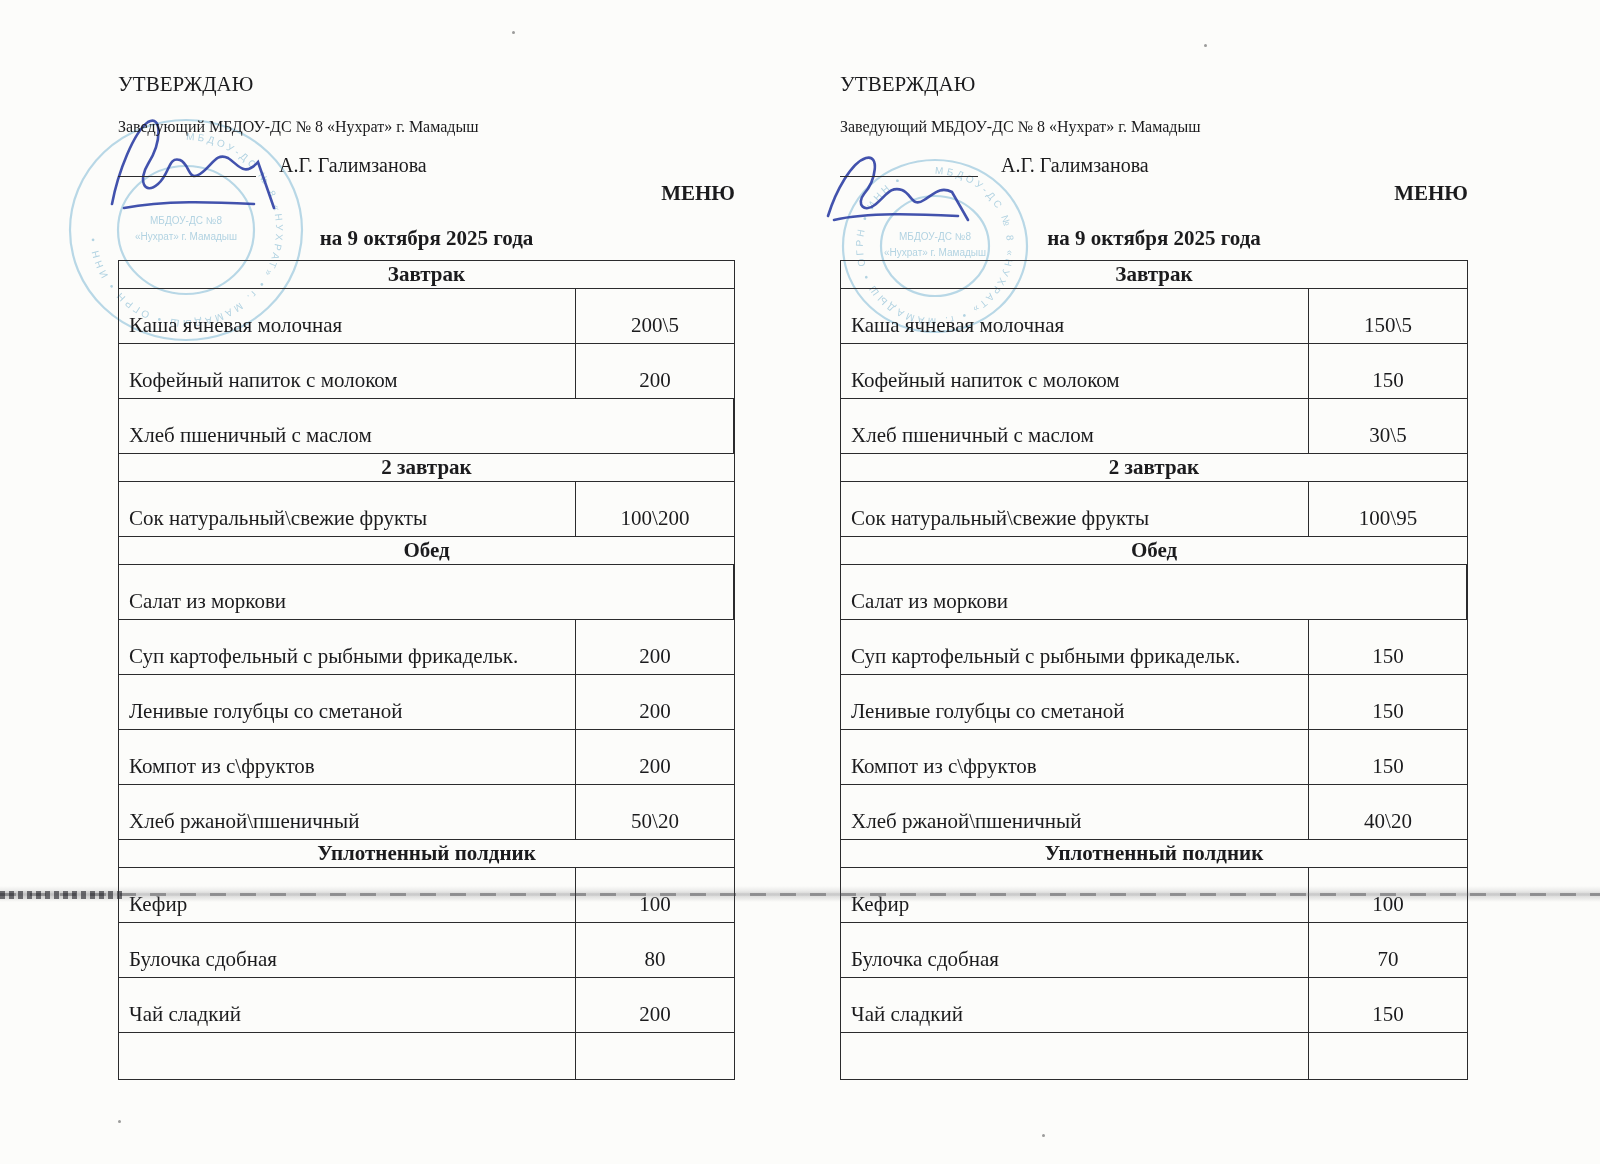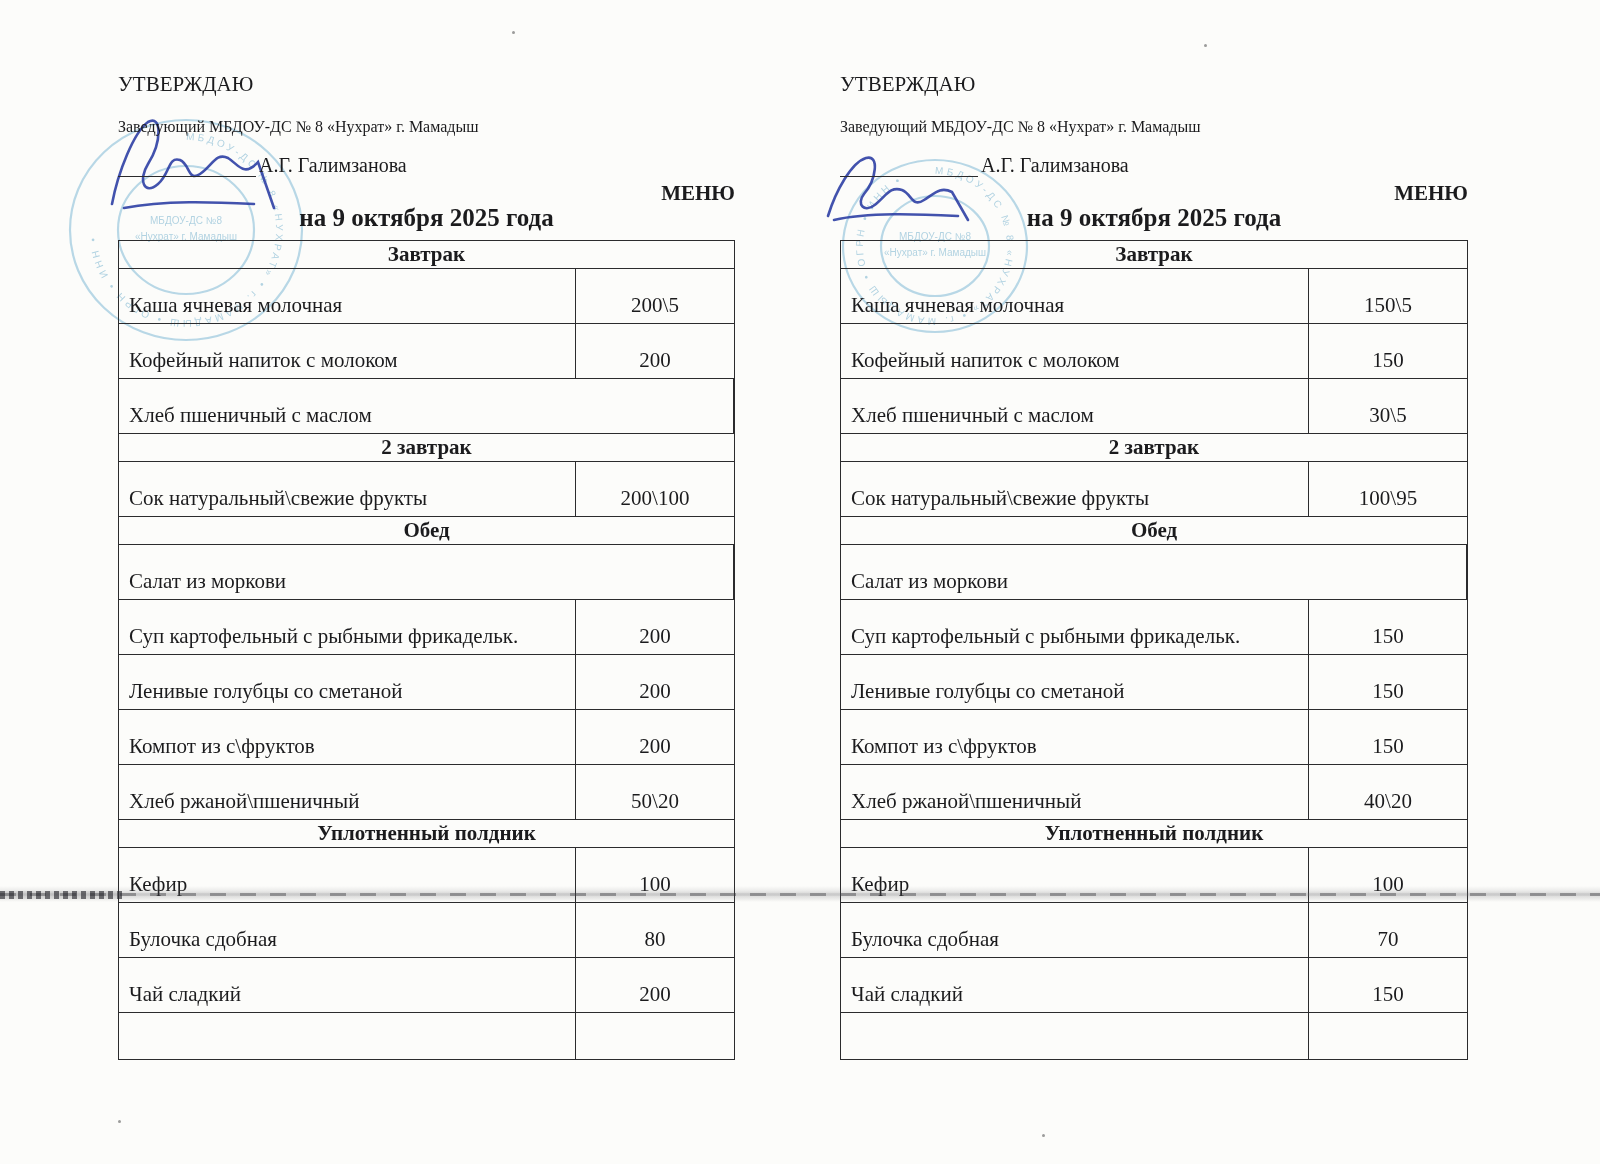--- a/index.html
+++ b/index.html
@@ -9,24 +9,24 @@
     background:#fcfcfa;
     font-family:"Liberation Serif","DejaVu Serif",serif;
     color:#1b1b1d;
     overflow:hidden;
   }
   .menu-col{position:absolute;top:72px;}
   .col-left{left:118px;width:617px;}
   .col-right{left:840px;width:628px;}
   .approve{font-size:21px;line-height:24px;}
   .head-line{margin-top:19px;font-size:16px;line-height:24px;}
-  .sig-row{margin-top:14px;display:flex;align-items:flex-end;gap:3px;font-size:20px;line-height:24px;}
+  .sig-row{margin-top:14px;display:flex;align-items:flex-end;gap:23px;font-size:20px;line-height:24px;}
   .sig-line{display:inline-block;width:138px;height:20px;border-bottom:1.6px solid #2a2a2c;}
   .menu-title{margin-top:4px;text-align:right;font-weight:bold;font-size:21px;line-height:24px;}
-  .menu-date{margin-top:1px;text-align:center;font-weight:bold;font-size:25px;line-height:24px;}
+  .menu-date{margin-top:21px;text-align:center;font-weight:bold;font-size:21px;line-height:24px;}
   .menu-table{margin-top:10px;border:1.7px solid #2b2b2d;background:transparent;}
   .row{border-bottom:1.4px solid #2b2b2d;display:flex;}
   .row:last-child{border-bottom:none;}
   .row.section{height:27px;align-items:center;justify-content:center;font-weight:bold;font-size:21px;text-align:center;}
   .row.item{height:54px;}
   .row.item.last{height:46px;}
   .cell{display:flex;align-items:flex-end;}
   .cell.name{flex:1;border-right:1.4px solid #2b2b2d;padding:0 4px 5px 10px;font-size:21px;}
   .cell.portion{width:158px;justify-content:center;padding-bottom:5px;font-size:21px;}
   
@@ -102,21 +102,21 @@
       <div class="row item">
         <div class="cell name">Кофейный напиток с молоком</div>
         <div class="cell portion">200</div>
       </div>
       <div class="row item">
         <div class="cell name">Хлеб пшеничный с маслом</div>
       </div>
       <div class="row section">2 завтрак</div>
       <div class="row item">
         <div class="cell name">Сок натуральный\свежие фрукты</div>
-        <div class="cell portion">200\100</div>
+        <div class="cell portion">100\200</div>
       </div>
       <div class="row section">Обед</div>
       <div class="row item">
         <div class="cell name">Салат из моркови</div>
       </div>
       <div class="row item">
         <div class="cell name">Суп картофельный с рыбными фрикадельк.</div>
         <div class="cell portion">200</div>
       </div>
       <div class="row item">

